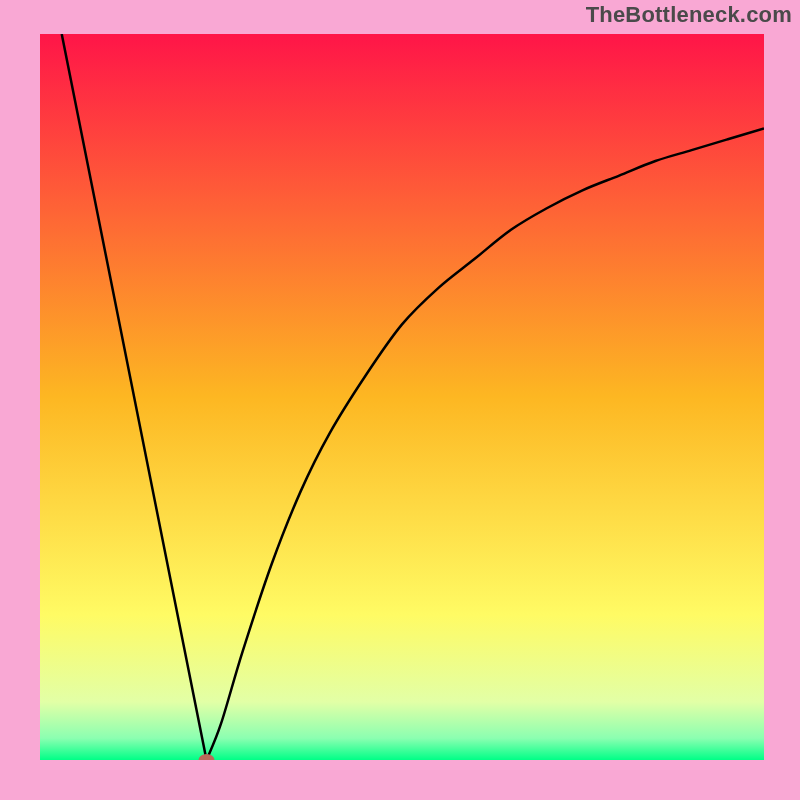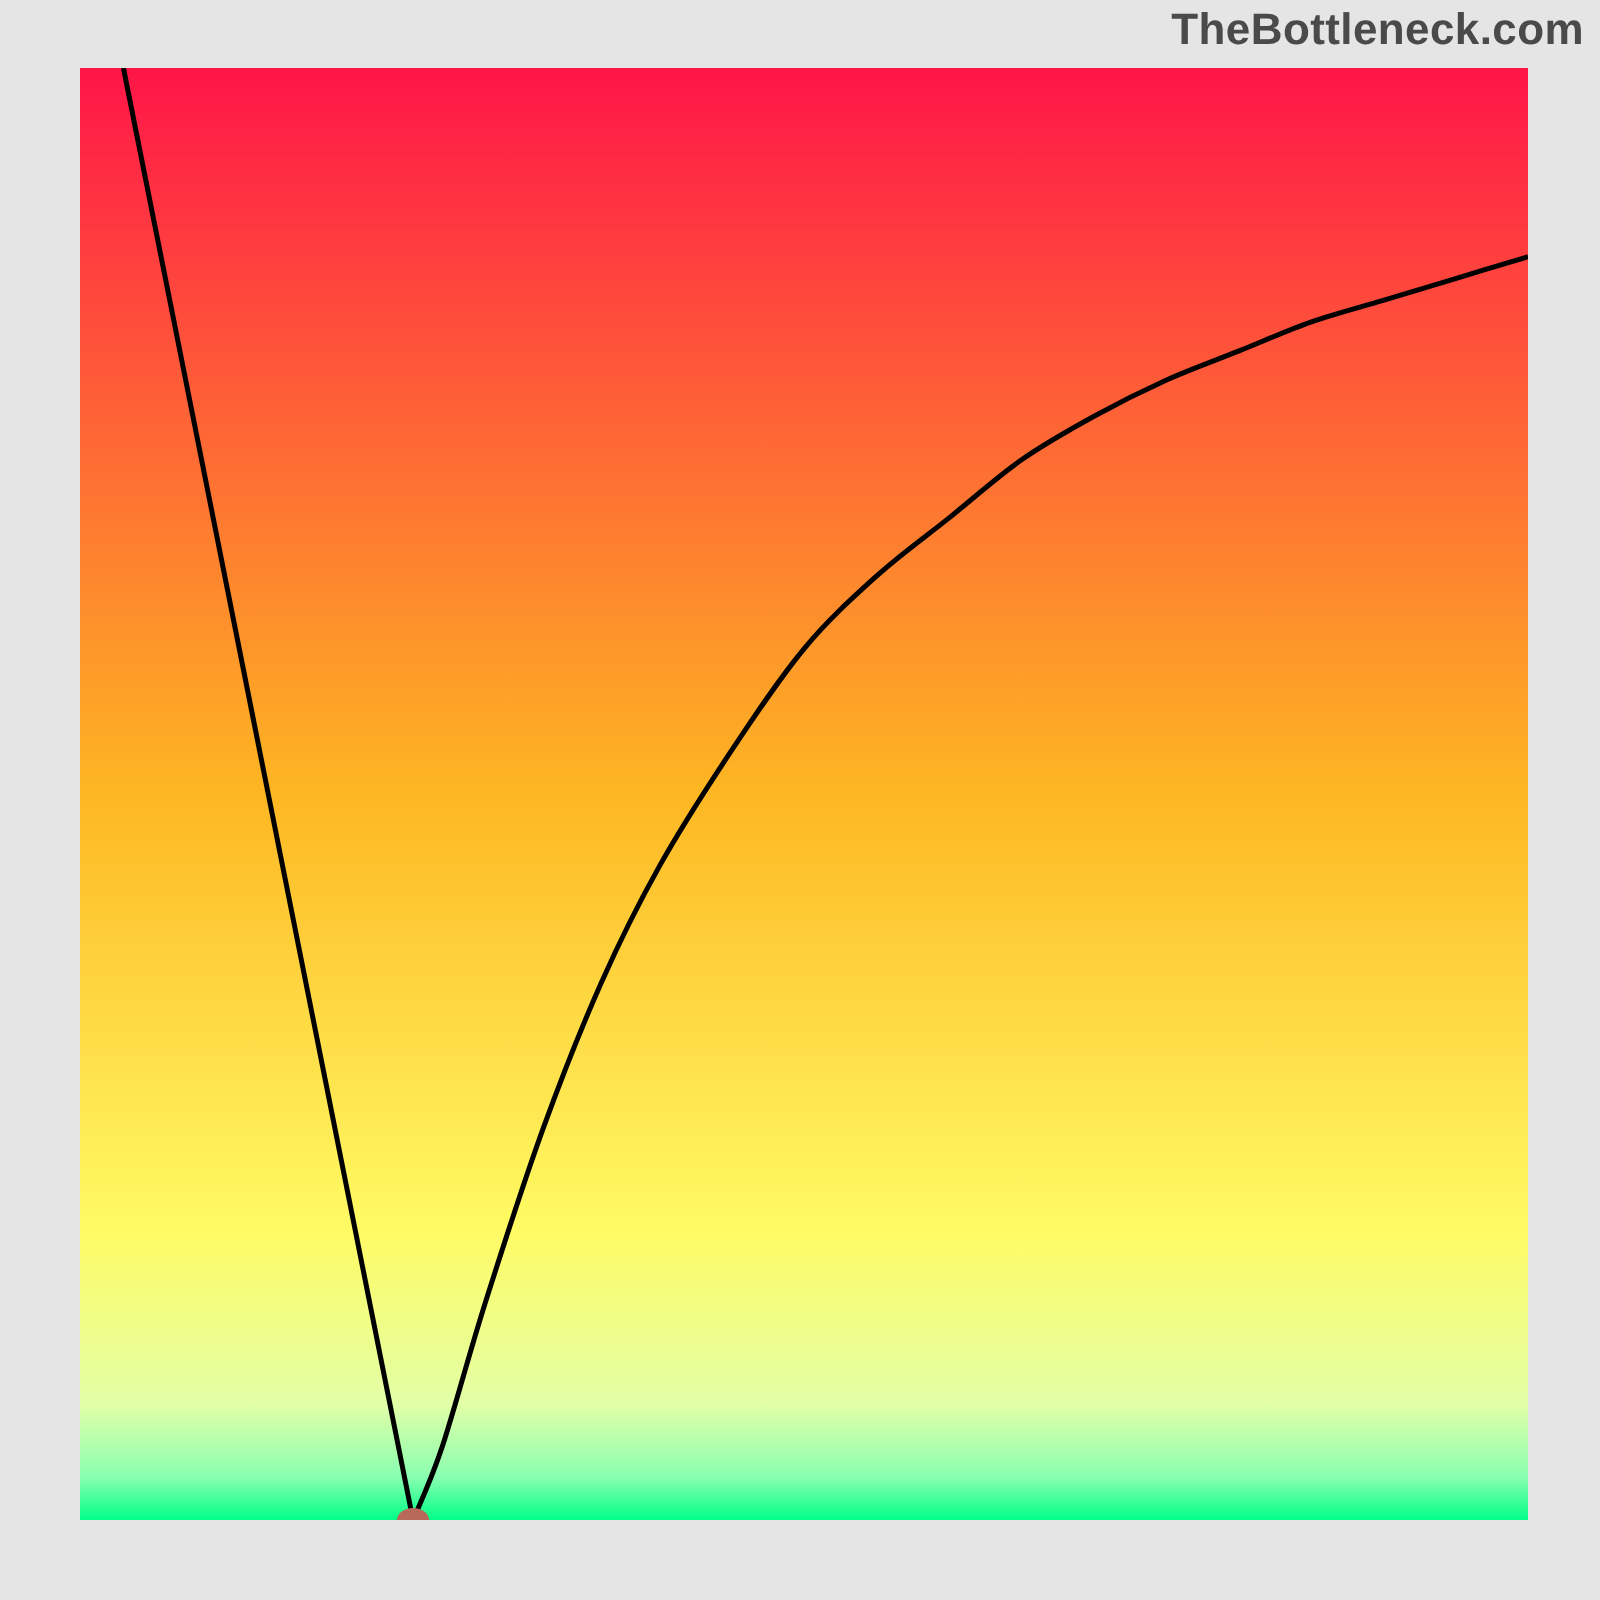--- a/index.html
+++ b/index.html
@@ -7,21 +7,21 @@
     padding: 0;
     width: 800px;
     height: 800px;
     background: #000;
     font-family: Arial, Helvetica, sans-serif;
   }
   .frame {
     position: relative;
     width: 800px;
     height: 800px;
-    background: #e5e5e5;
+    background: #f9a8d4;
   }
   .attribution {
     position: absolute;
     top: 2px;
     right: 8px;
     color: #4a4a4a;
     font-size: 22px;
     font-weight: 600;
     letter-spacing: 0.2px;
   }

